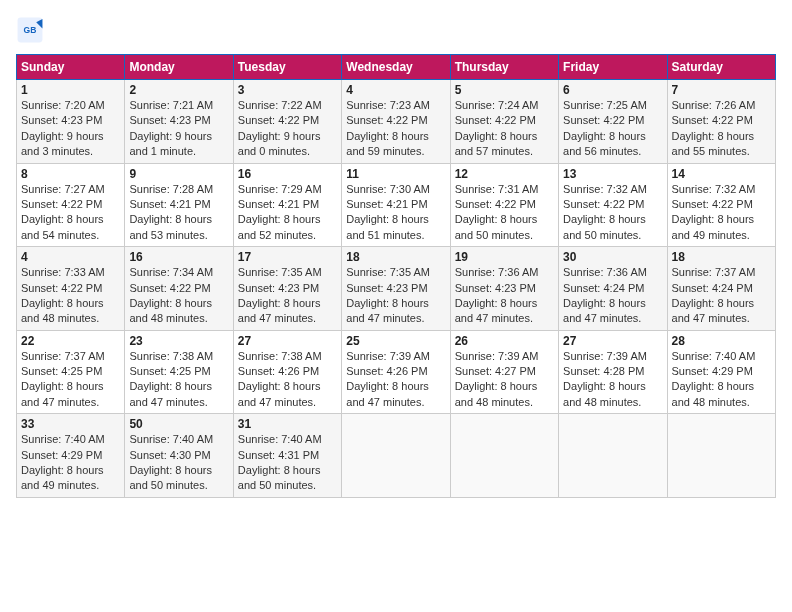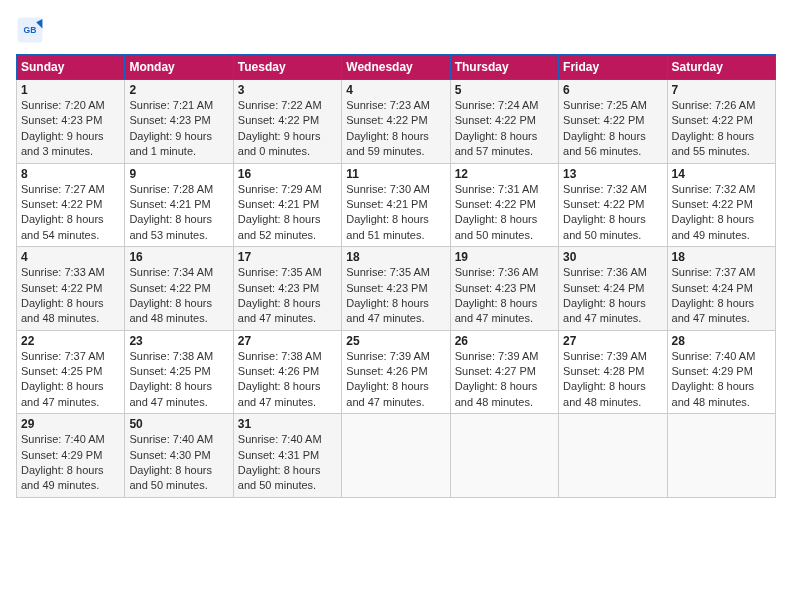--- a/index.html
+++ b/index.html
@@ -358,21 +358,21 @@
         <span class="day-number">28</span>
         <div class="day-info">
           Sunrise: 7:40 AM<br>
           Sunset: 4:29 PM<br>
           Daylight: 8 hours and 48 minutes.
         </div>
       </td>
         </tr>
         <tr>
           <td>
-        <span class="day-number">29</span>
+        <span class="day-number">33</span>
         <div class="day-info">
           Sunrise: 7:40 AM<br>
           Sunset: 4:29 PM<br>
           Daylight: 8 hours and 49 minutes.
         </div>
       </td>
           <td>
         <span class="day-number">50</span>
         <div class="day-info">
           Sunrise: 7:40 AM<br>

